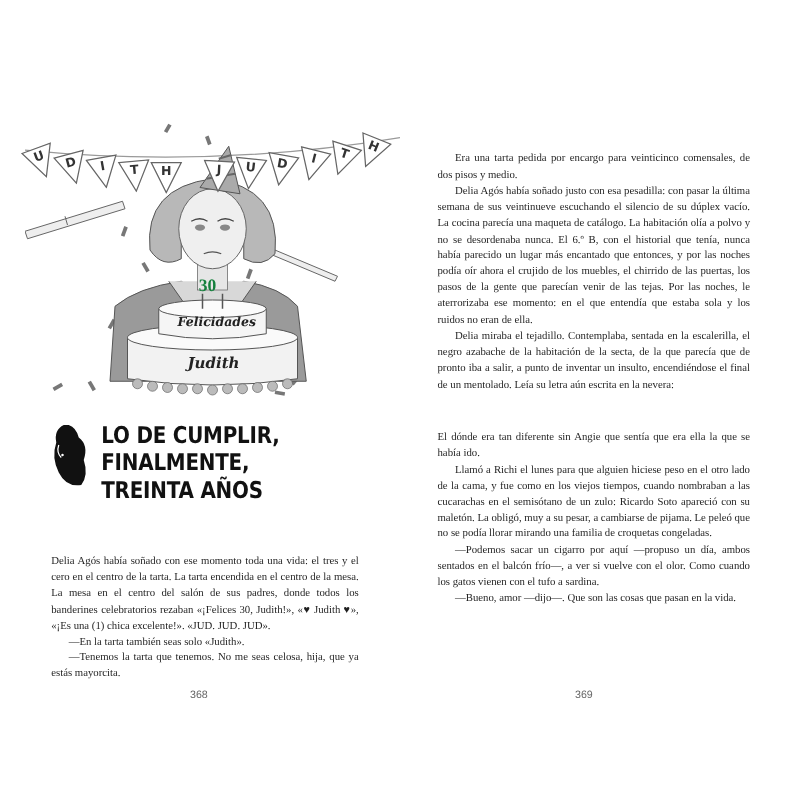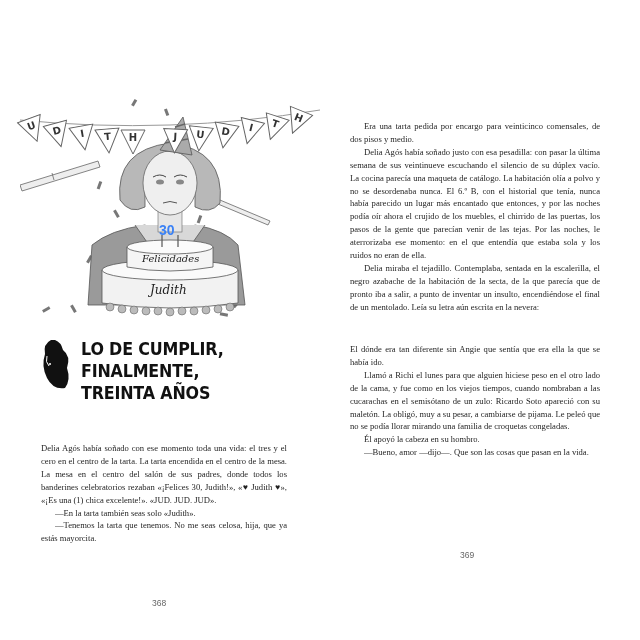--- a/index.html
+++ b/index.html
@@ -12,31 +12,31 @@
     .page-right { left: 320px; width: 320px; }
 
     .text-block { position: absolute; font-size: 8.6px; line-height: 12.9px; text-align: justify; color: #1f1f1f; }
     .text-block p { text-indent: 14px; hyphens: auto; }
     .text-block p.no-indent { text-indent: 0; }
 
     .page-left .text-block { left: 41px; width: 246px; top: 442px; font-family: Liberation Serif, serif; }
     .page-right .text-block { left: 30px; width: 250px; top: 120px; }
 
     .page-number { position: absolute; font-family: "Liberation Sans", "DejaVu Sans", sans-serif; font-size: 8.5px; color: #666; }
-    .page-left .page-number { left: 152px; top: 550px; margin-top: 48px; }
+    .page-left .page-number { left: 152px; top: 550px; }
     .page-right .page-number { left: 140px; top: 550px; }
 
     
     .illustration { position: absolute; left: 20px; top: 95px; width: 300px; height: 240px; }
     .pennant { position: absolute; width: 26px; height: 26px; }
     .pennant svg { width: 100%; height: 100%; }
     .pennant span { position: absolute; left: 0; top: 3px; width: 100%; text-align: center; font-family: "DejaVu Sans", sans-serif; font-weight: bold; font-size: 10px; color: #333; }
 
-    .cake-text { position: absolute; font-family: "DejaVu Serif", serif; font-style: italic; color: #222; }
-    .candles-num { position: absolute; font-family: Liberation Sans, sans-serif; font-weight: bold; font-size: 14px; color: #3b82f6; }
+    .cake-text { position: absolute; font-family: "DejaVu Serif", serif; font-style: italic; color: #222; font-weight: bold; }
+    .candles-num { position: absolute; font-family: Liberation Serif, serif; font-weight: bold; font-size: 14px; color: #15803d; }
 
     
     .chapter-heading { position: absolute; left: 41px; top: 334px; width: 270px; height: 64px; }
     .chapter-icon { position: absolute; left: 0; top: 2px; width: 30px; height: 56px; }
     .chapter-title { position: absolute; left: 40px; top: 4px; width: 240px; font-family: "DejaVu Sans", sans-serif; font-weight: bold; font-size: 18.5px; line-height: 22px; color: #111; letter-spacing: -0.2px; transform: scaleX(0.86); transform-origin: left top; }
 
     .handwritten { position: absolute; left: 30px; top: 321px; width: 250px; text-align: center; font-family: "DejaVu Serif", serif; font-style: italic; font-size: 9.5px; color: #333; }
   </style>
 </head>
 <body>
@@ -178,19 +178,19 @@
     <div class="text-block" style="top:120px;">
       <p>Era una tarta pedida por encargo para veinticinco comensales, de dos pisos y medio.</p>
       <p>Delia Agós había soñado justo con esa pesadilla: con pasar la última semana de sus veintinueve escuchando el silencio de su dúplex vacío. La cocina parecía una maqueta de catálogo. La habitación olía a polvo y no se desordenaba nunca. El 6.º B, con el historial que tenía, nunca había parecido un lugar más encantado que entonces, y por las noches podía oír ahora el crujido de los muebles, el chirrido de las puertas, los pasos de la gente que parecían venir de las tejas. Por las noches, le aterrorizaba ese momento: en el que entendía que estaba sola y los ruidos no eran de ella.</p>
       <p>Delia miraba el tejadillo. Contemplaba, sentada en la escalerilla, el negro azabache de la habitación de la secta, de la que parecía que de pronto iba a salir, a punto de inventar un insulto, encendiéndose el final de un mentolado. Leía su letra aún escrita en la nevera:</p>
     </div>
 
 
     <div class="text-block" style="top:343px;">
       <p class="no-indent">El dónde era tan diferente sin Angie que sentía que era ella la que se había ido.</p>
       <p>Llamó a Richi el lunes para que alguien hiciese peso en el otro lado de la cama, y fue como en los viejos tiempos, cuando nombraban a las cucarachas en el semisótano de un zulo: Ricardo Soto apareció con su maletón. La obligó, muy a su pesar, a cambiarse de pijama. Le peleó que no se podía llorar mirando una familia de croquetas congeladas.</p>
-      <p>Él apoyó la cabeza en su hombro.</p>
+      <p>—Podemos sacar un cigarro por aquí —propuso un día, ambos sentados en el balcón frío—, a ver si vuelve con el olor. Como cuando los gatos vienen con el tufo a sardina.</p>
       <p>—Bueno, amor —dijo—. Que son las cosas que pasan en la vida.</p>
     </div>
 
     <div class="page-number">369</div>
   </div>
 </div>
 
 </body></html>

